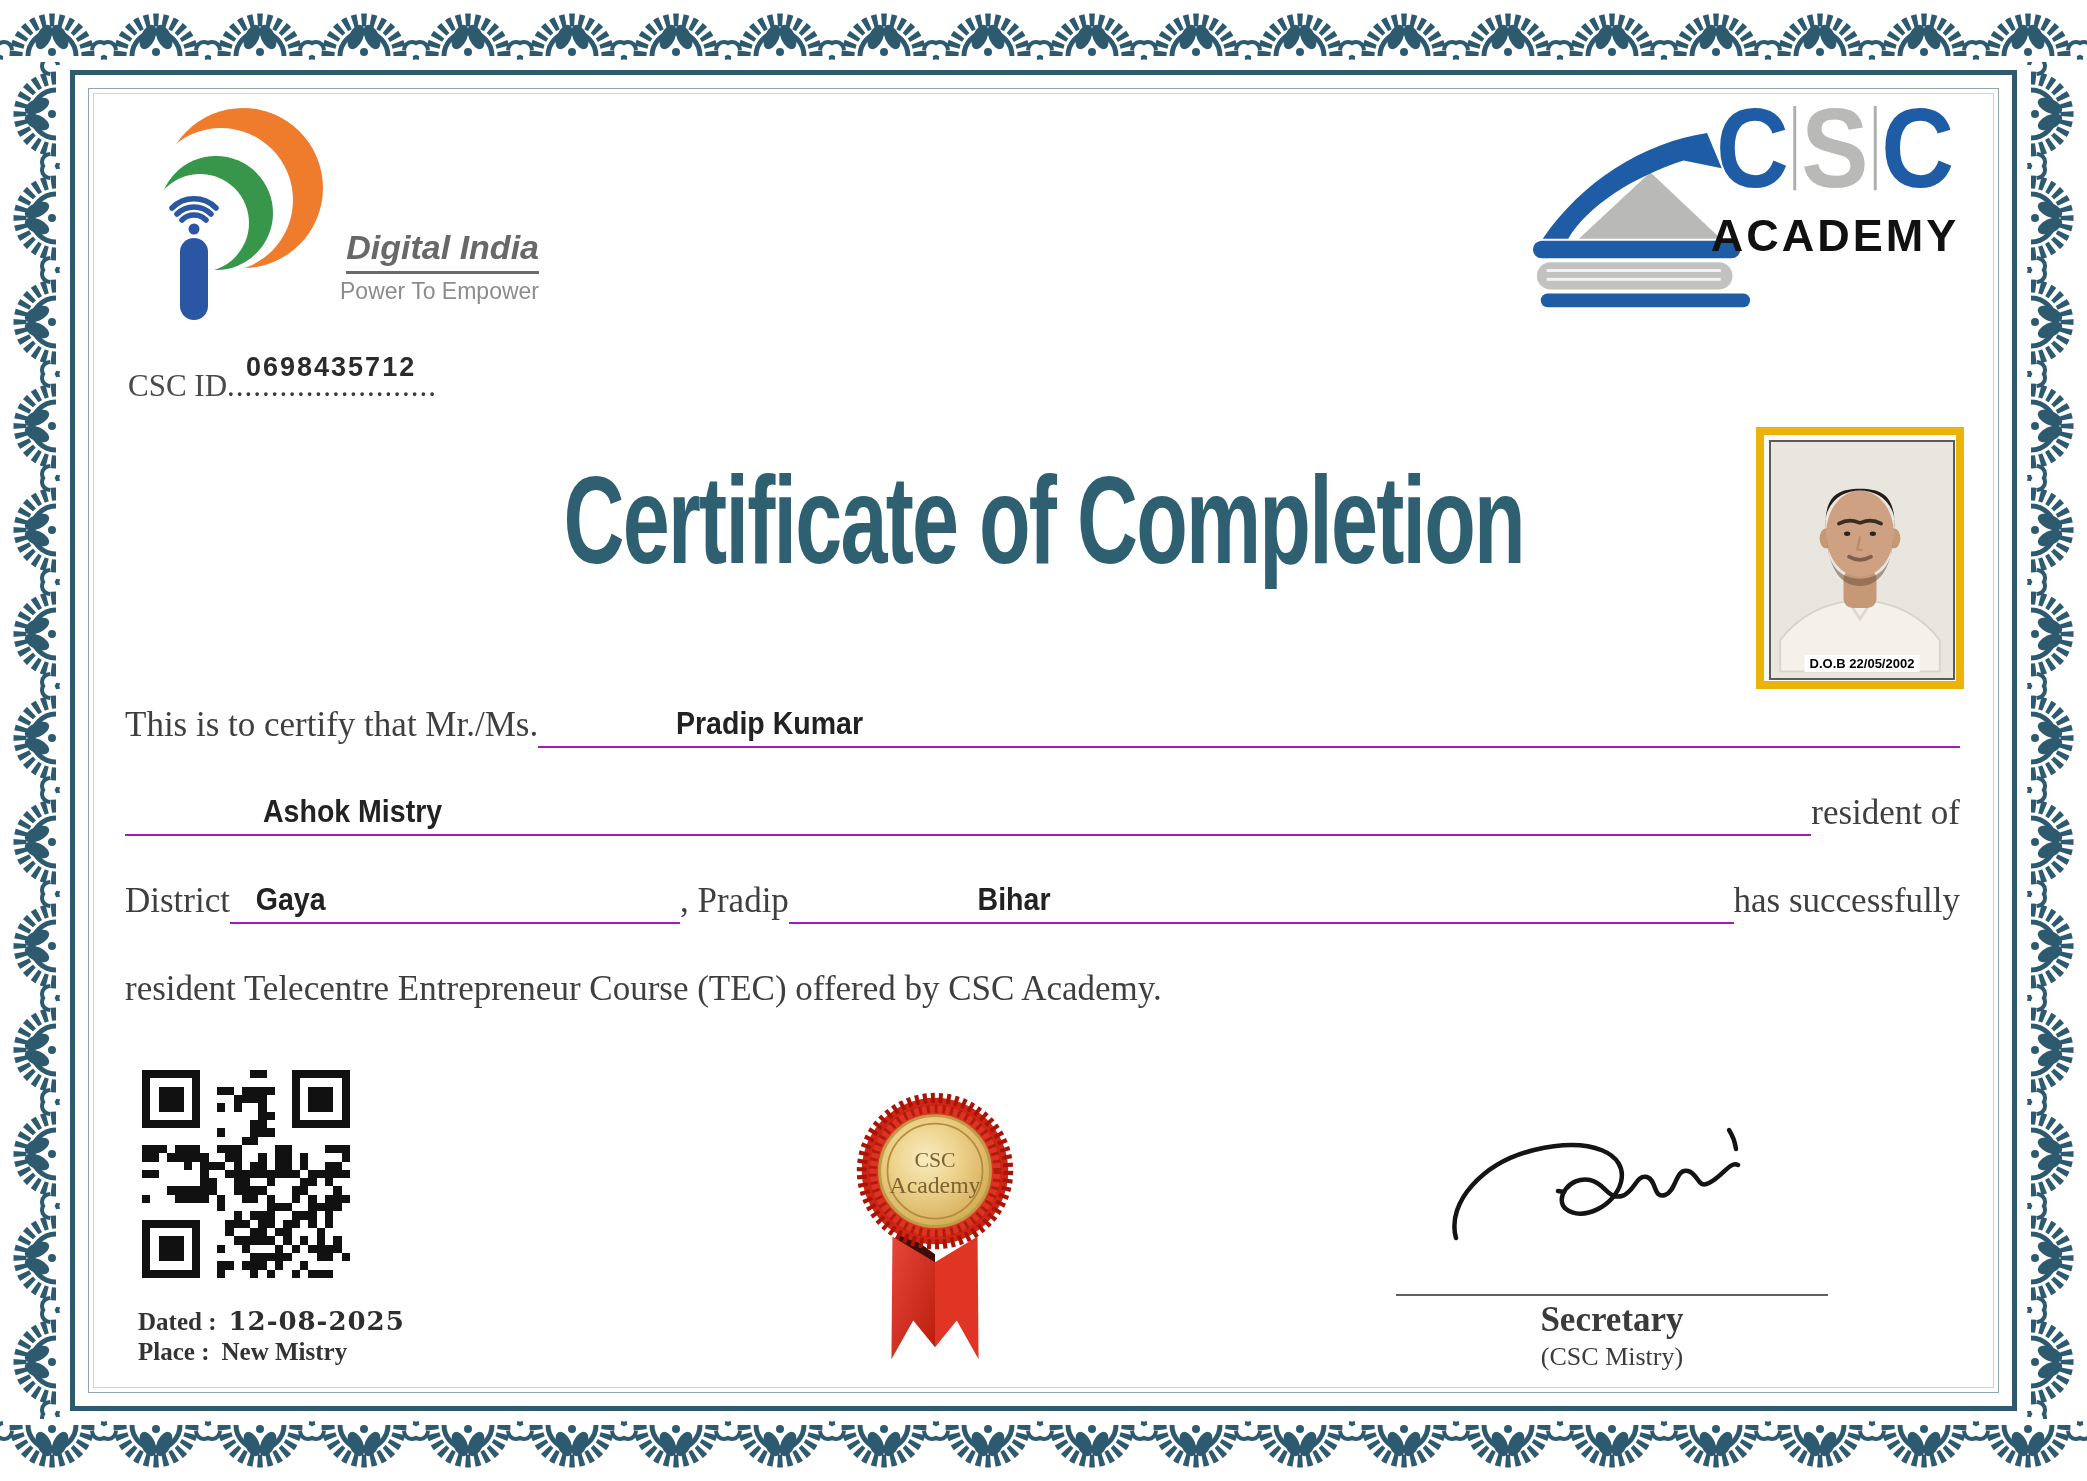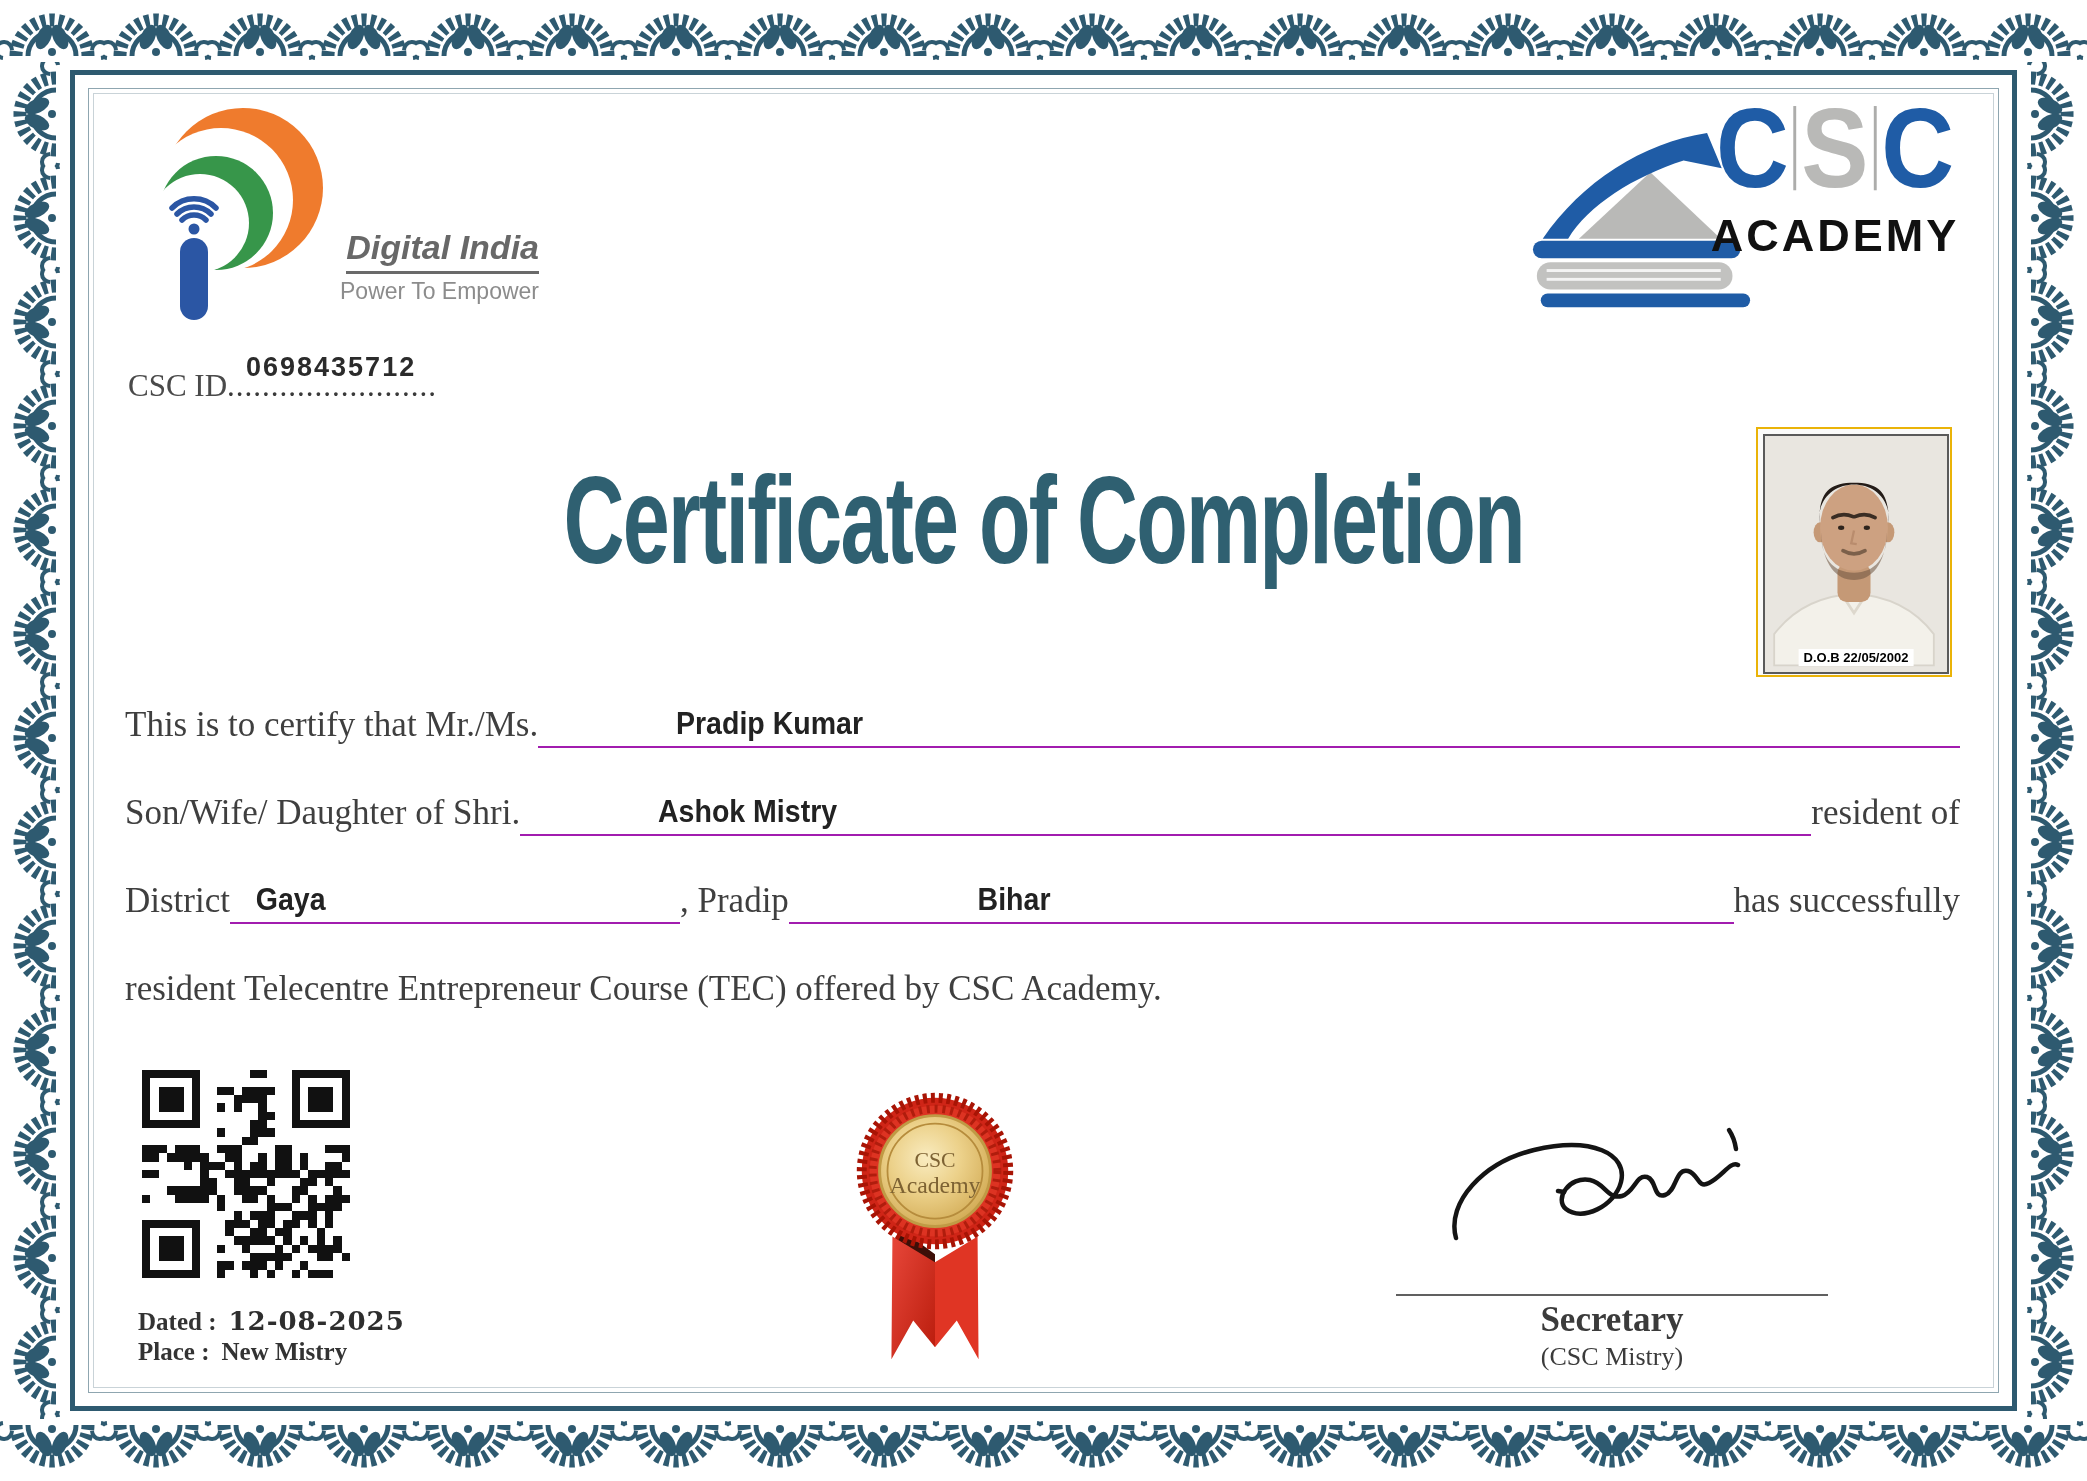--- a/index.html
+++ b/index.html
@@ -44,21 +44,21 @@
               font-weight:bold;font-size:27px;letter-spacing:2px;color:#2b2b2b;}
 
   
   .title-wrap{position:absolute;left:0;top:458px;width:100%;text-align:center;}
   .title{display:inline-block;font-family:"Liberation Sans",sans-serif;font-weight:bold;
          font-size:96px;line-height:1;color:#2f6071;letter-spacing:-2px;
          transform:scale(0.88,1.30);transform-origin:center top;}
 
   
   .photo-frame{position:absolute;left:1756px;top:427px;width:182px;height:236px;
-               border:2px solid #eab308;background:#fbfbfa;padding:5px;}
+               border:8px solid #eab308;background:#fbfbfa;padding:5px;}
   .photo{position:relative;width:100%;height:100%;border:2px solid #5a5a5a;overflow:hidden;background:#e9e6e0;}
   .photo svg{display:block;}
   .dob{position:absolute;left:50%;bottom:6px;transform:translateX(-50%);white-space:nowrap;
        background:#ffffff;font-family:"Liberation Sans",sans-serif;font-weight:bold;
        font-size:13px;color:#000;padding:1px 5px;}
 
   
   .body{position:absolute;left:125px;right:127px;top:702px;font-size:35px;color:#3f3f3f;}
   .line{display:flex;align-items:flex-end;line-height:46px;margin-bottom:42px;white-space:nowrap;}
   .fill{flex:1 1 auto;align-self:stretch;display:flex;align-items:center;
@@ -260,21 +260,20 @@
   </div>
 
   <div class="body">
     <div class="line">
       <span>This is to certify that Mr./Ms.</span>
       <span class="fill">
         <span class="fill-text pad-name">Pradip Kumar</span>
       </span>
     </div>
     <div class="line">
-      <span>Son/Wife/ Daughter of Shri.</span>
       <span class="fill">
         <span class="fill-text pad-parent">Ashok Mistry</span>
       </span>
       <span>resident of</span>
     </div>
     <div class="line">
       <span>District</span>
       <span class="fill fixed">
         <span class="fill-text pad-district">Gaya</span>
       </span>

